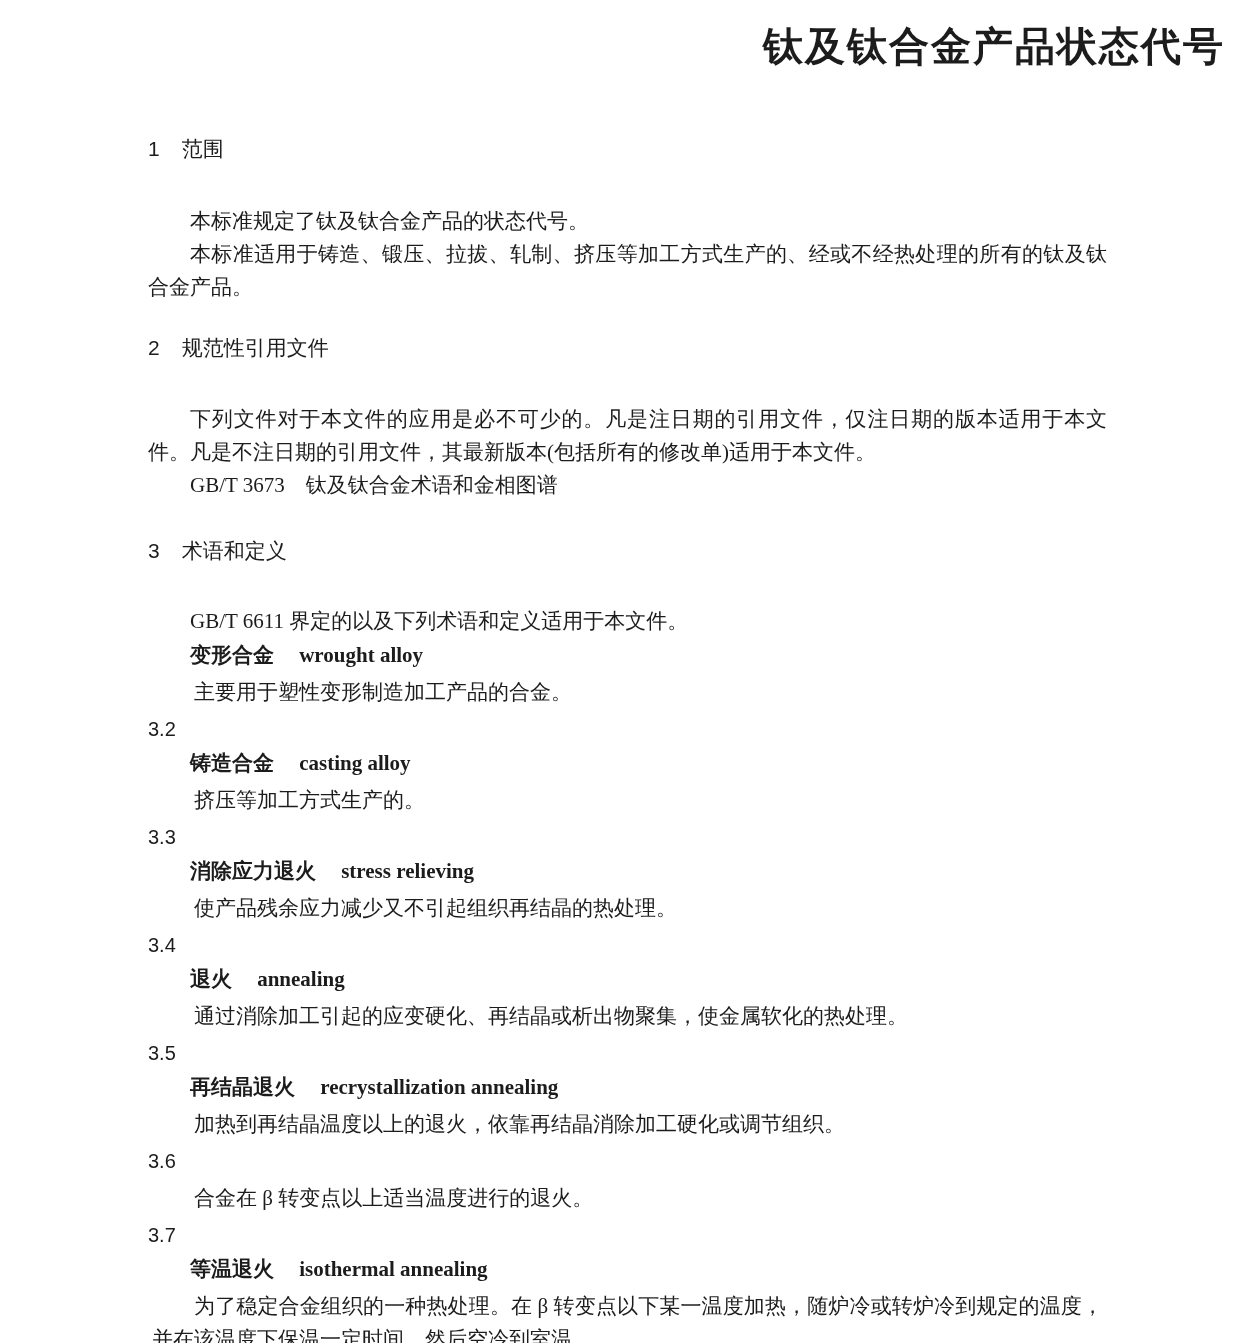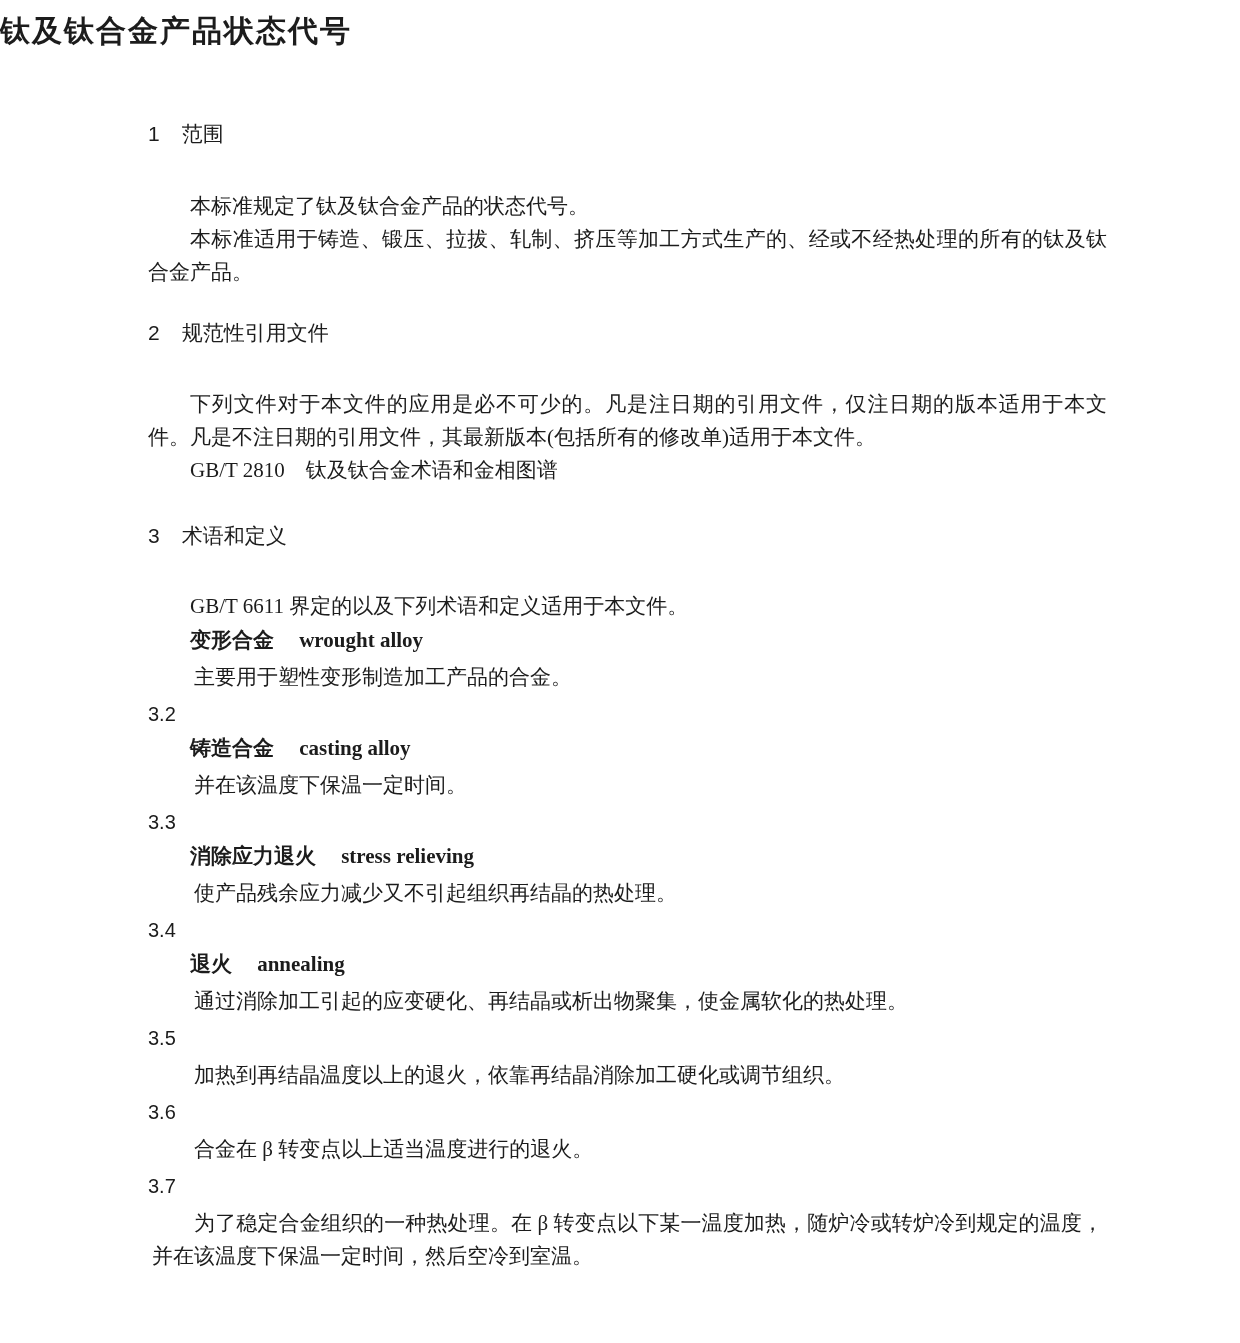--- a/index.html
+++ b/index.html
@@ -9,26 +9,26 @@
     color: #1c1c1c;
   }
   body {
     width: 1240px;
     height: 1343px;
     overflow: hidden;
     font-family: "Liberation Serif", "DejaVu Serif", serif;
     font-size: 21px;
   }
   .doc-title {
-    margin: 0;
+    margin: 15px;
     padding-top: 14px;
-    text-align: left;
+    text-align: right;
     font-family: "Liberation Sans", "DejaVu Sans", sans-serif;
     font-weight: bold;
-    font-size: 30px;
+    font-size: 40px;
     line-height: 34px;
     letter-spacing: 2px;
   }
   .content {
     margin-left: 148px;
     width: 959px;
   }
   h2.sec-heading {
     font-family: "Liberation Sans", "DejaVu Sans", sans-serif;
     font-weight: normal;
@@ -92,66 +92,72 @@
   <h2 class="sec-heading" id="sec1-heading">
     <span class="sec-num">1</span><span>范围</span>
   </h2>
   <p class="body-para">本标准规定了钛及钛合金产品的状态代号。</p>
   <p class="body-para">本标准适用于铸造、锻压、拉拔、轧制、挤压等加工方式生产的、经或不经热处理的所有的钛及钛合金产品。</p>
 
   <h2 class="sec-heading" id="sec2-heading">
     <span class="sec-num">2</span><span>规范性引用文件</span>
   </h2>
   <p class="body-para">下列文件对于本文件的应用是必不可少的。凡是注日期的引用文件，仅注日期的版本适用于本文件。凡是不注日期的引用文件，其最新版本(包括所有的修改单)适用于本文件。</p>
-  <p class="ref-line">GB/T 2810　钛及钛合金术语和金相图谱</p>
+  <p class="ref-line">GB/T 3673　钛及钛合金术语和金相图谱</p>
 
   <h2 class="sec-heading" id="sec3-heading">
     <span class="sec-num">3</span><span>术语和定义</span>
   </h2>
   <p class="body-para">GB/T 6611 界定的以及下列术语和定义适用于本文件。</p>
 
   <div class="term-block">
     <div class="term-name-line">
       <span class="term-zh">变形合金</span><span class="term-en">wrought alloy</span>
     </div>
     <p class="term-def">主要用于塑性变形制造加工产品的合金。</p>
   </div>
 
   <div class="term-block">
     <div class="term-num">3.2</div>
     <div class="term-name-line">
       <span class="term-zh">铸造合金</span><span class="term-en">casting alloy</span>
     </div>
-    <p class="term-def">并在该温度下保温一定时间。</p>
+    <p class="term-def">挤压等加工方式生产的。</p>
   </div>
 
   <div class="term-block">
     <div class="term-num">3.3</div>
     <div class="term-name-line">
       <span class="term-zh">消除应力退火</span><span class="term-en">stress relieving</span>
     </div>
     <p class="term-def">使产品残余应力减少又不引起组织再结晶的热处理。</p>
   </div>
 
   <div class="term-block">
     <div class="term-num">3.4</div>
     <div class="term-name-line">
       <span class="term-zh">退火</span><span class="term-en">annealing</span>
     </div>
     <p class="term-def">通过消除加工引起的应变硬化、再结晶或析出物聚集，使金属软化的热处理。</p>
   </div>
 
   <div class="term-block">
     <div class="term-num">3.5</div>
+    <div class="term-name-line">
+      <span class="term-zh">再结晶退火</span><span class="term-en">recrystallization annealing</span>
+    </div>
     <p class="term-def">加热到再结晶温度以上的退火，依靠再结晶消除加工硬化或调节组织。</p>
   </div>
 
   <div class="term-block">
     <div class="term-num">3.6</div>
     <p class="term-def">合金在 β 转变点以上适当温度进行的退火。</p>
   </div>
 
   <div class="term-block">
     <div class="term-num">3.7</div>
+    <div class="term-name-line">
+      <span class="term-zh">等温退火</span><span class="term-en">isothermal annealing</span>
+    </div>
     <p class="term-def">为了稳定合金组织的一种热处理。在 β 转变点以下某一温度加热，随炉冷或转炉冷到规定的温度，并在该温度下保温一定时间，然后空冷到室温。</p>
   </div>
 
 </div>
 
 </body></html>

